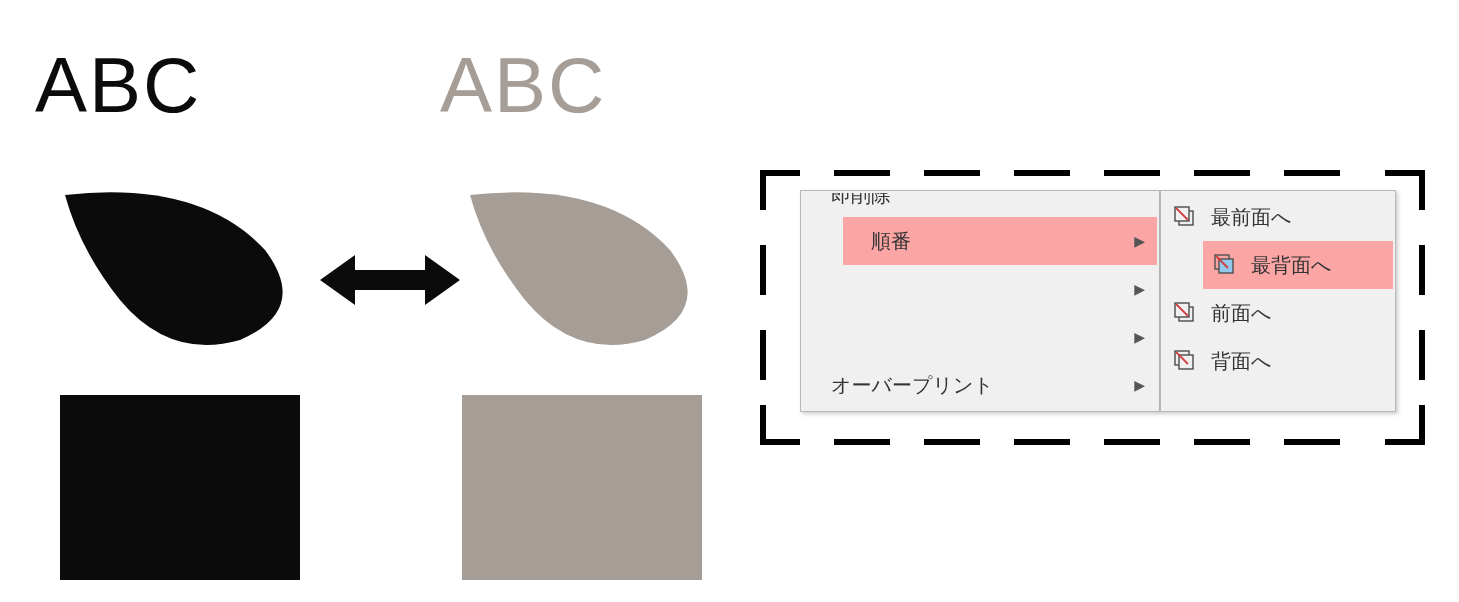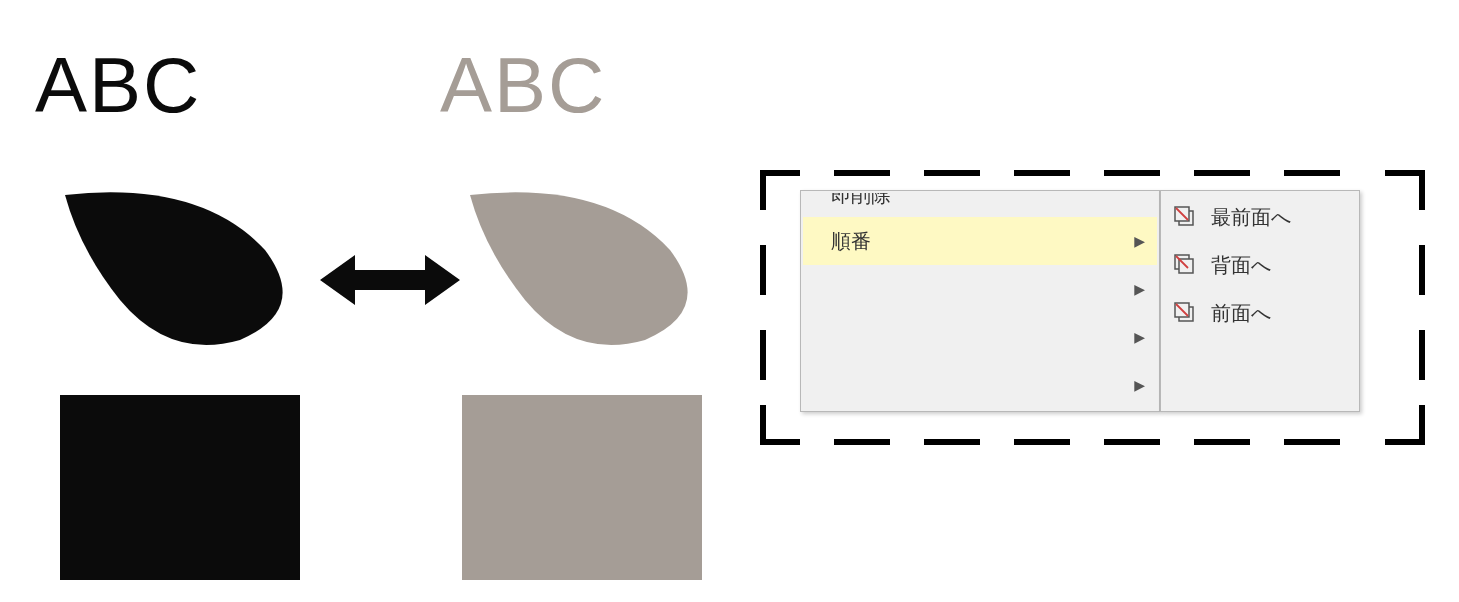--- a/index.html
+++ b/index.html
@@ -129,35 +129,36 @@
       font-size: 20px;
       color: #333;
       padding: 2px;
     }
 
     .ctx-menu.main {
       width: 360px;
     }
 
     .ctx-menu.sub {
-      width: 200px;
+      width: 236px;
       margin-left: 0;
     }
 
     .menu-item {
       display: flex;
       align-items: center;
       height: 48px;
       padding: 0 12px 0 28px;
       position: relative;
       white-space: nowrap;
     }
 
     .menu-item.highlighted {
-      background: #fef9c3;
+      background: #fca5a5;
+      margin-left: 40px;
     }
 
     .menu-item .label {
       flex: 1;
     }
 
     .menu-item .arrow {
       color: #555;
       font-size: 14px;
       margin-left: auto;
@@ -245,49 +246,60 @@
       <span class="label">順番</span>
       <span class="arrow">▶</span>
     </div>
     <div class="menu-item">
       <span class="arrow">▶</span>
     </div>
     <div class="menu-item">
       <span class="arrow">▶</span>
     </div>
     <div class="menu-item">
+      <span class="label">オーバープリント</span>
       <span class="arrow">▶</span>
     </div>
   </div>
 
   <div class="ctx-menu sub">
     <div class="menu-item">
       <span class="icon-stack">
         <svg width="24" height="24" viewBox="0 0 24 24">
           <rect x="6" y="6" width="14" height="14" fill="none" stroke="#555" stroke-width="1.5"></rect>
           <rect x="2" y="2" width="14" height="14" fill="#f0f0f0" stroke="#555" stroke-width="1.5"></rect>
           <line x1="3" y1="3" x2="15" y2="15" stroke="#d04040" stroke-width="1.8"></line>
         </svg>
       </span>
       <span class="label">最前面へ</span>
     </div>
+    <div class="menu-item highlighted">
+      <span class="icon-stack">
+        <svg width="24" height="24" viewBox="0 0 24 24">
+          <rect x="2" y="2" width="14" height="14" fill="none" stroke="#555" stroke-width="1.5"></rect>
+          <rect x="6" y="6" width="14" height="14" fill="#91c8eb" stroke="#555" stroke-width="1.5"></rect>
+          <line x1="3" y1="3" x2="15" y2="15" stroke="#d04040" stroke-width="1.8"></line>
+        </svg>
+      </span>
+      <span class="label">最背面へ</span>
+    </div>
+    <div class="menu-item">
+      <span class="icon-stack">
+        <svg width="24" height="24" viewBox="0 0 24 24">
+          <rect x="6" y="6" width="14" height="14" fill="none" stroke="#555" stroke-width="1.5"></rect>
+          <rect x="2" y="2" width="14" height="14" fill="#f0f0f0" stroke="#555" stroke-width="1.5"></rect>
+          <line x1="3" y1="3" x2="15" y2="15" stroke="#d04040" stroke-width="1.8"></line>
+        </svg>
+      </span>
+      <span class="label">前面へ</span>
+    </div>
     <div class="menu-item">
       <span class="icon-stack">
         <svg width="24" height="24" viewBox="0 0 24 24">
           <rect x="2" y="2" width="14" height="14" fill="none" stroke="#555" stroke-width="1.5"></rect>
           <rect x="6" y="6" width="14" height="14" fill="#f0f0f0" stroke="#555" stroke-width="1.5"></rect>
           <line x1="3" y1="3" x2="15" y2="15" stroke="#d04040" stroke-width="1.8"></line>
         </svg>
       </span>
       <span class="label">背面へ</span>
     </div>
-    <div class="menu-item">
-      <span class="icon-stack">
-        <svg width="24" height="24" viewBox="0 0 24 24">
-          <rect x="6" y="6" width="14" height="14" fill="none" stroke="#555" stroke-width="1.5"></rect>
-          <rect x="2" y="2" width="14" height="14" fill="#f0f0f0" stroke="#555" stroke-width="1.5"></rect>
-          <line x1="3" y1="3" x2="15" y2="15" stroke="#d04040" stroke-width="1.8"></line>
-        </svg>
-      </span>
-      <span class="label">前面へ</span>
-    </div>
   </div>
 </div>
 
 </body></html>

